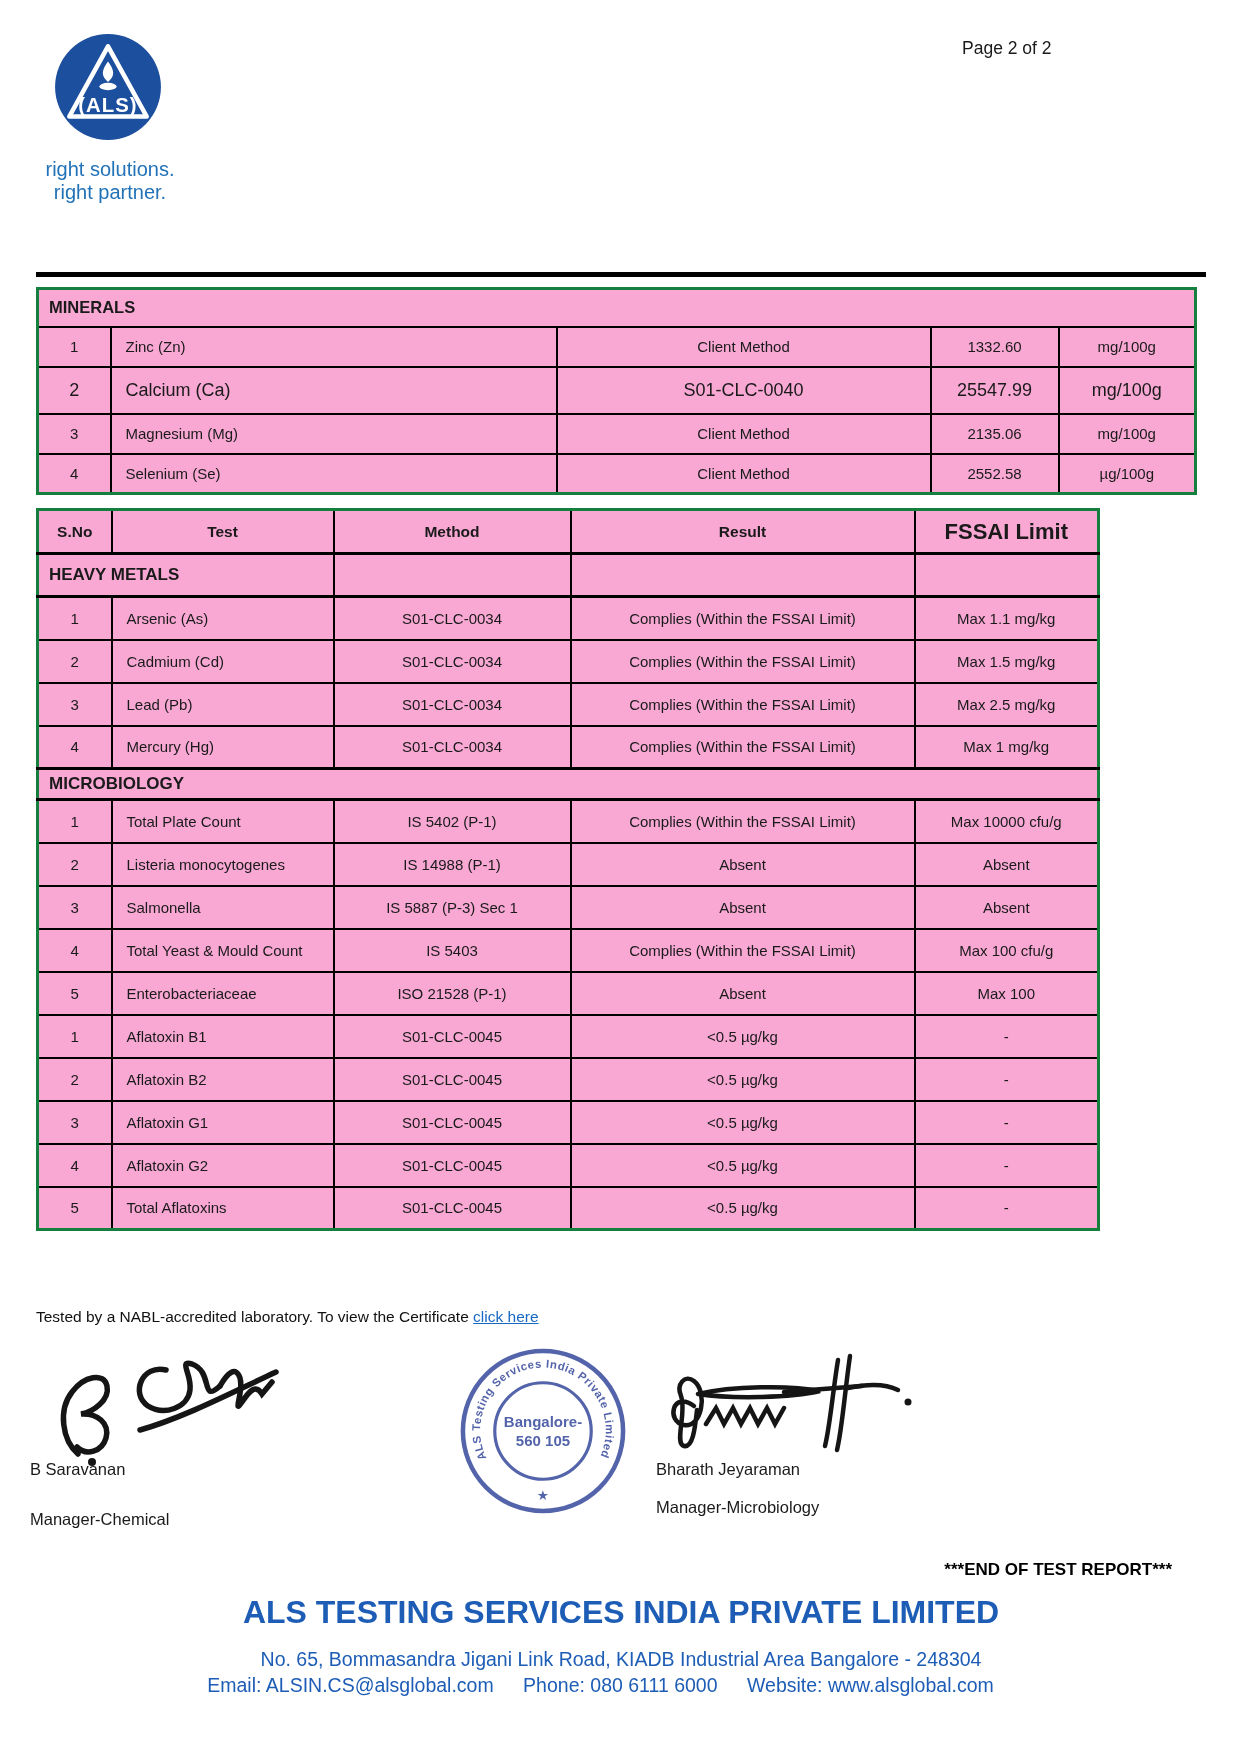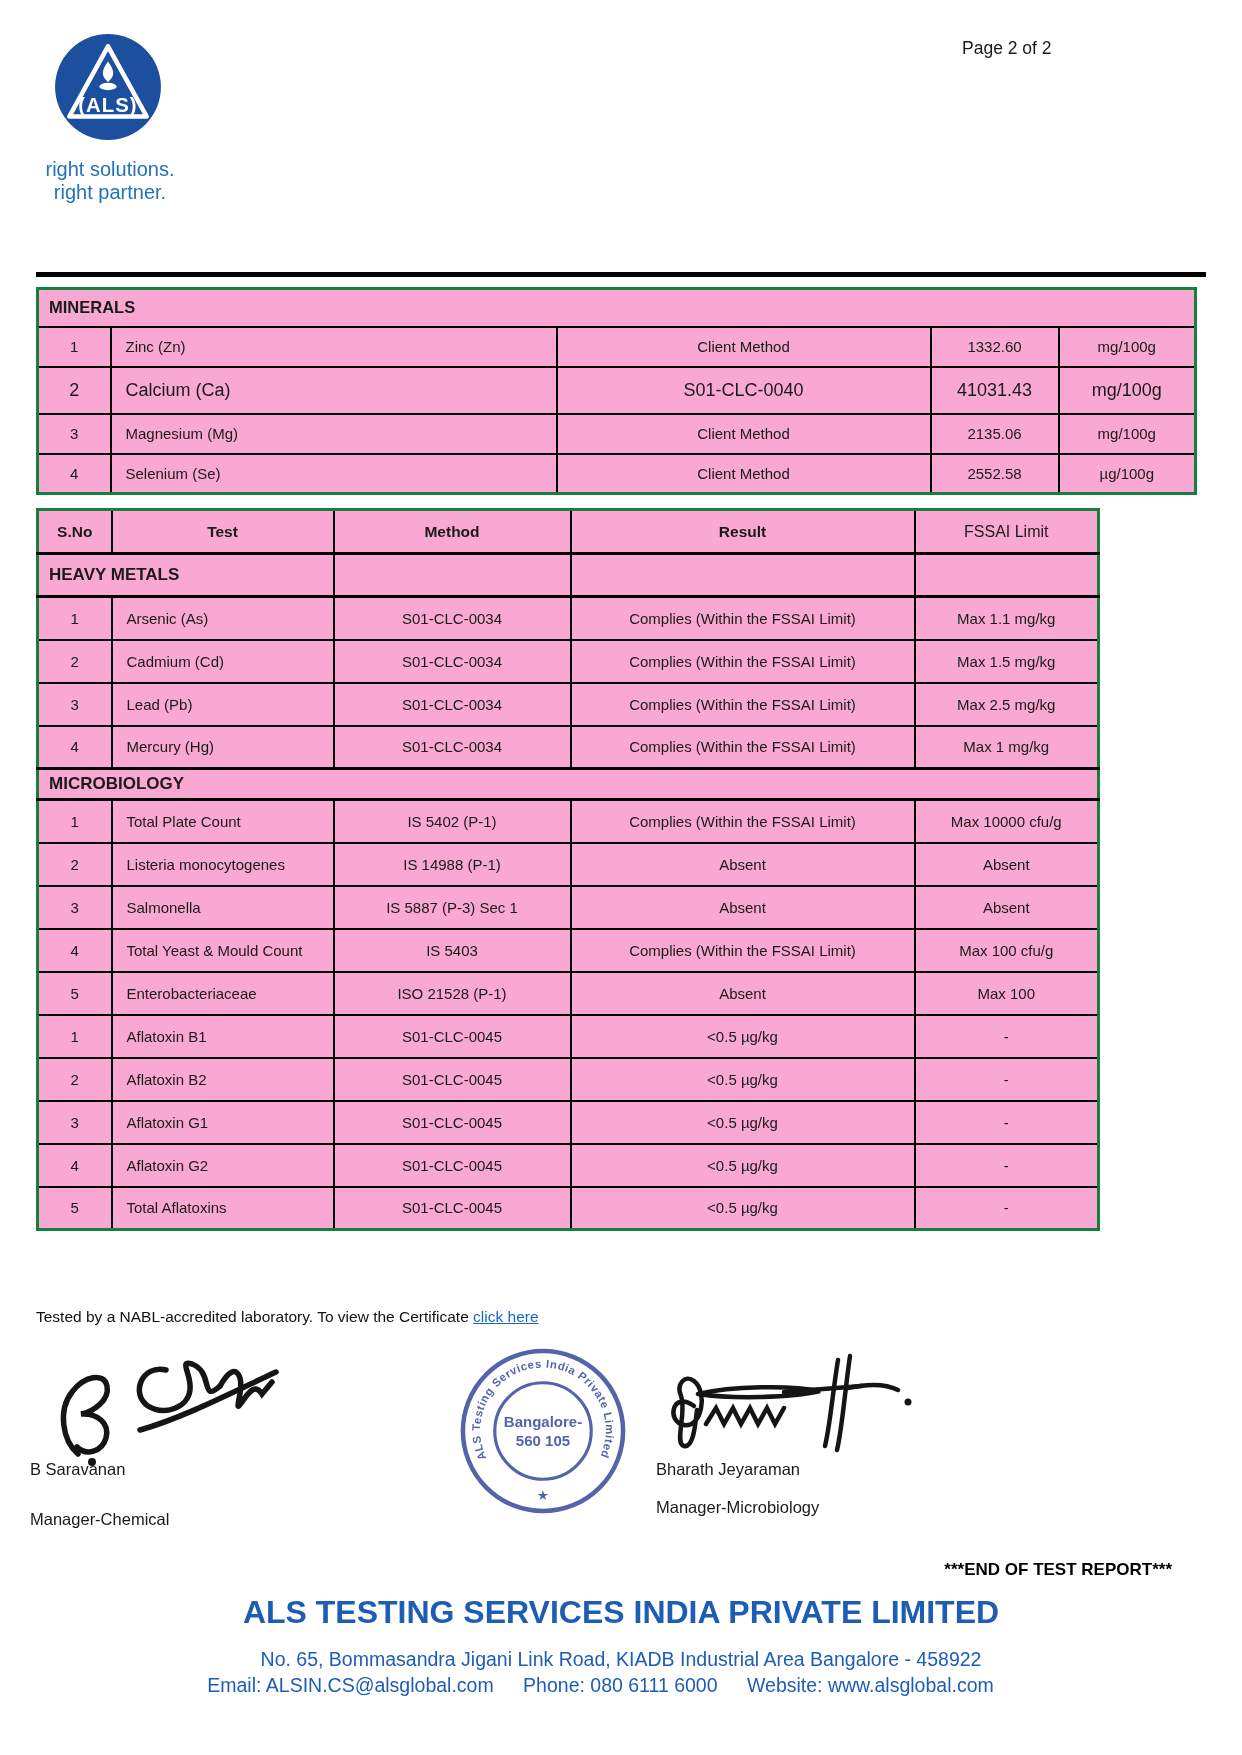--- a/index.html
+++ b/index.html
@@ -19,21 +19,21 @@
   .grid td,.grid th{border:2px solid #000;padding:0 8px;font-size:15px;font-weight:normal;
         text-align:center;vertical-align:middle;white-space:nowrap;overflow:hidden;color:#1a1a1a;}
   .grid .left{text-align:left;padding-left:14px;}
   .grid th.colhead{font-weight:bold;font-size:15.5px;}
   .grid th.bighead{font-weight:bold;font-size:16.5px;text-align:left;padding-left:10px;}
   .grid tr.section>*{border-top:3px solid #000;border-bottom:3px solid #000;}
   .grid .sectitle{font-weight:bold;font-size:17px;text-align:left;padding-left:10px;}
   .grid tr.big td{font-size:18px;}
   #minerals{left:36px;top:287px;}
   #results{left:36px;top:508px;}
-  #results th.limithead{font-weight:normal;font-size:16px;}
+  #results th.limithead{font-weight:bold;font-size:22px;}
 
   
   .conclusion{left:36px;top:1264px;width:1092px;border:2px solid #000;padding:3px 6px 4px 6px;}
   .conclusion .l1{font-weight:bold;font-size:14px;white-space:nowrap;}
   .conclusion .l2{font-weight:bold;font-size:13.5px;white-space:nowrap;}
   .tested{left:36px;top:1308px;font-size:15.5px;}
   .tested a{color:#1768c4;text-decoration:underline;cursor:pointer;}
 
   
   .sig-name{font-size:16.5px;color:#1a1a1a;}
@@ -85,21 +85,21 @@
       <td>1</td>
       <td class="left">Zinc (Zn)</td>
       <td>Client Method</td>
       <td>1332.60</td>
       <td>mg/100g</td>
     </tr>
     <tr style="height:47px" class="big">
       <td>2</td>
       <td class="left">Calcium (Ca)</td>
       <td>S01-CLC-0040</td>
-      <td>41031.43</td>
+      <td>25547.99</td>
       <td>mg/100g</td>
     </tr>
     <tr style="height:40px">
       <td>3</td>
       <td class="left">Magnesium (Mg)</td>
       <td>Client Method</td>
       <td>2135.06</td>
       <td>mg/100g</td>
     </tr>
     <tr style="height:40px">
@@ -288,20 +288,20 @@
         <path d="M208 40 C232 35 248 37 258 42"></path>
       </g>
       <circle cx="268" cy="54" r="3.5" fill="#151515"></circle>
     </svg>
   </div>
   <div class="abs sig-name" style="left:656px;top:1460px;">Bharath Jeyaraman</div>
   <div class="abs sig-title" style="left:656px;top:1498px;">Manager-Microbiology</div>
 
   <div class="abs endnote">***END OF TEST REPORT***</div>
   <div class="abs company">ALS TESTING SERVICES INDIA PRIVATE LIMITED</div>
-  <div class="abs address">No. 65, Bommasandra Jigani Link Road, KIADB Industrial Area Bangalore - 458922</div>
+  <div class="abs address">No. 65, Bommasandra Jigani Link Road, KIADB Industrial Area Bangalore - 248304</div>
   <div class="abs contact">
     <span>Email: ALSIN.CS@alsglobal.com</span>
     <span>Phone: 080 6111 6000</span>
     <span>Website: www.alsglobal.com</span>
   </div>
 
 </div>
 
 </body></html>

